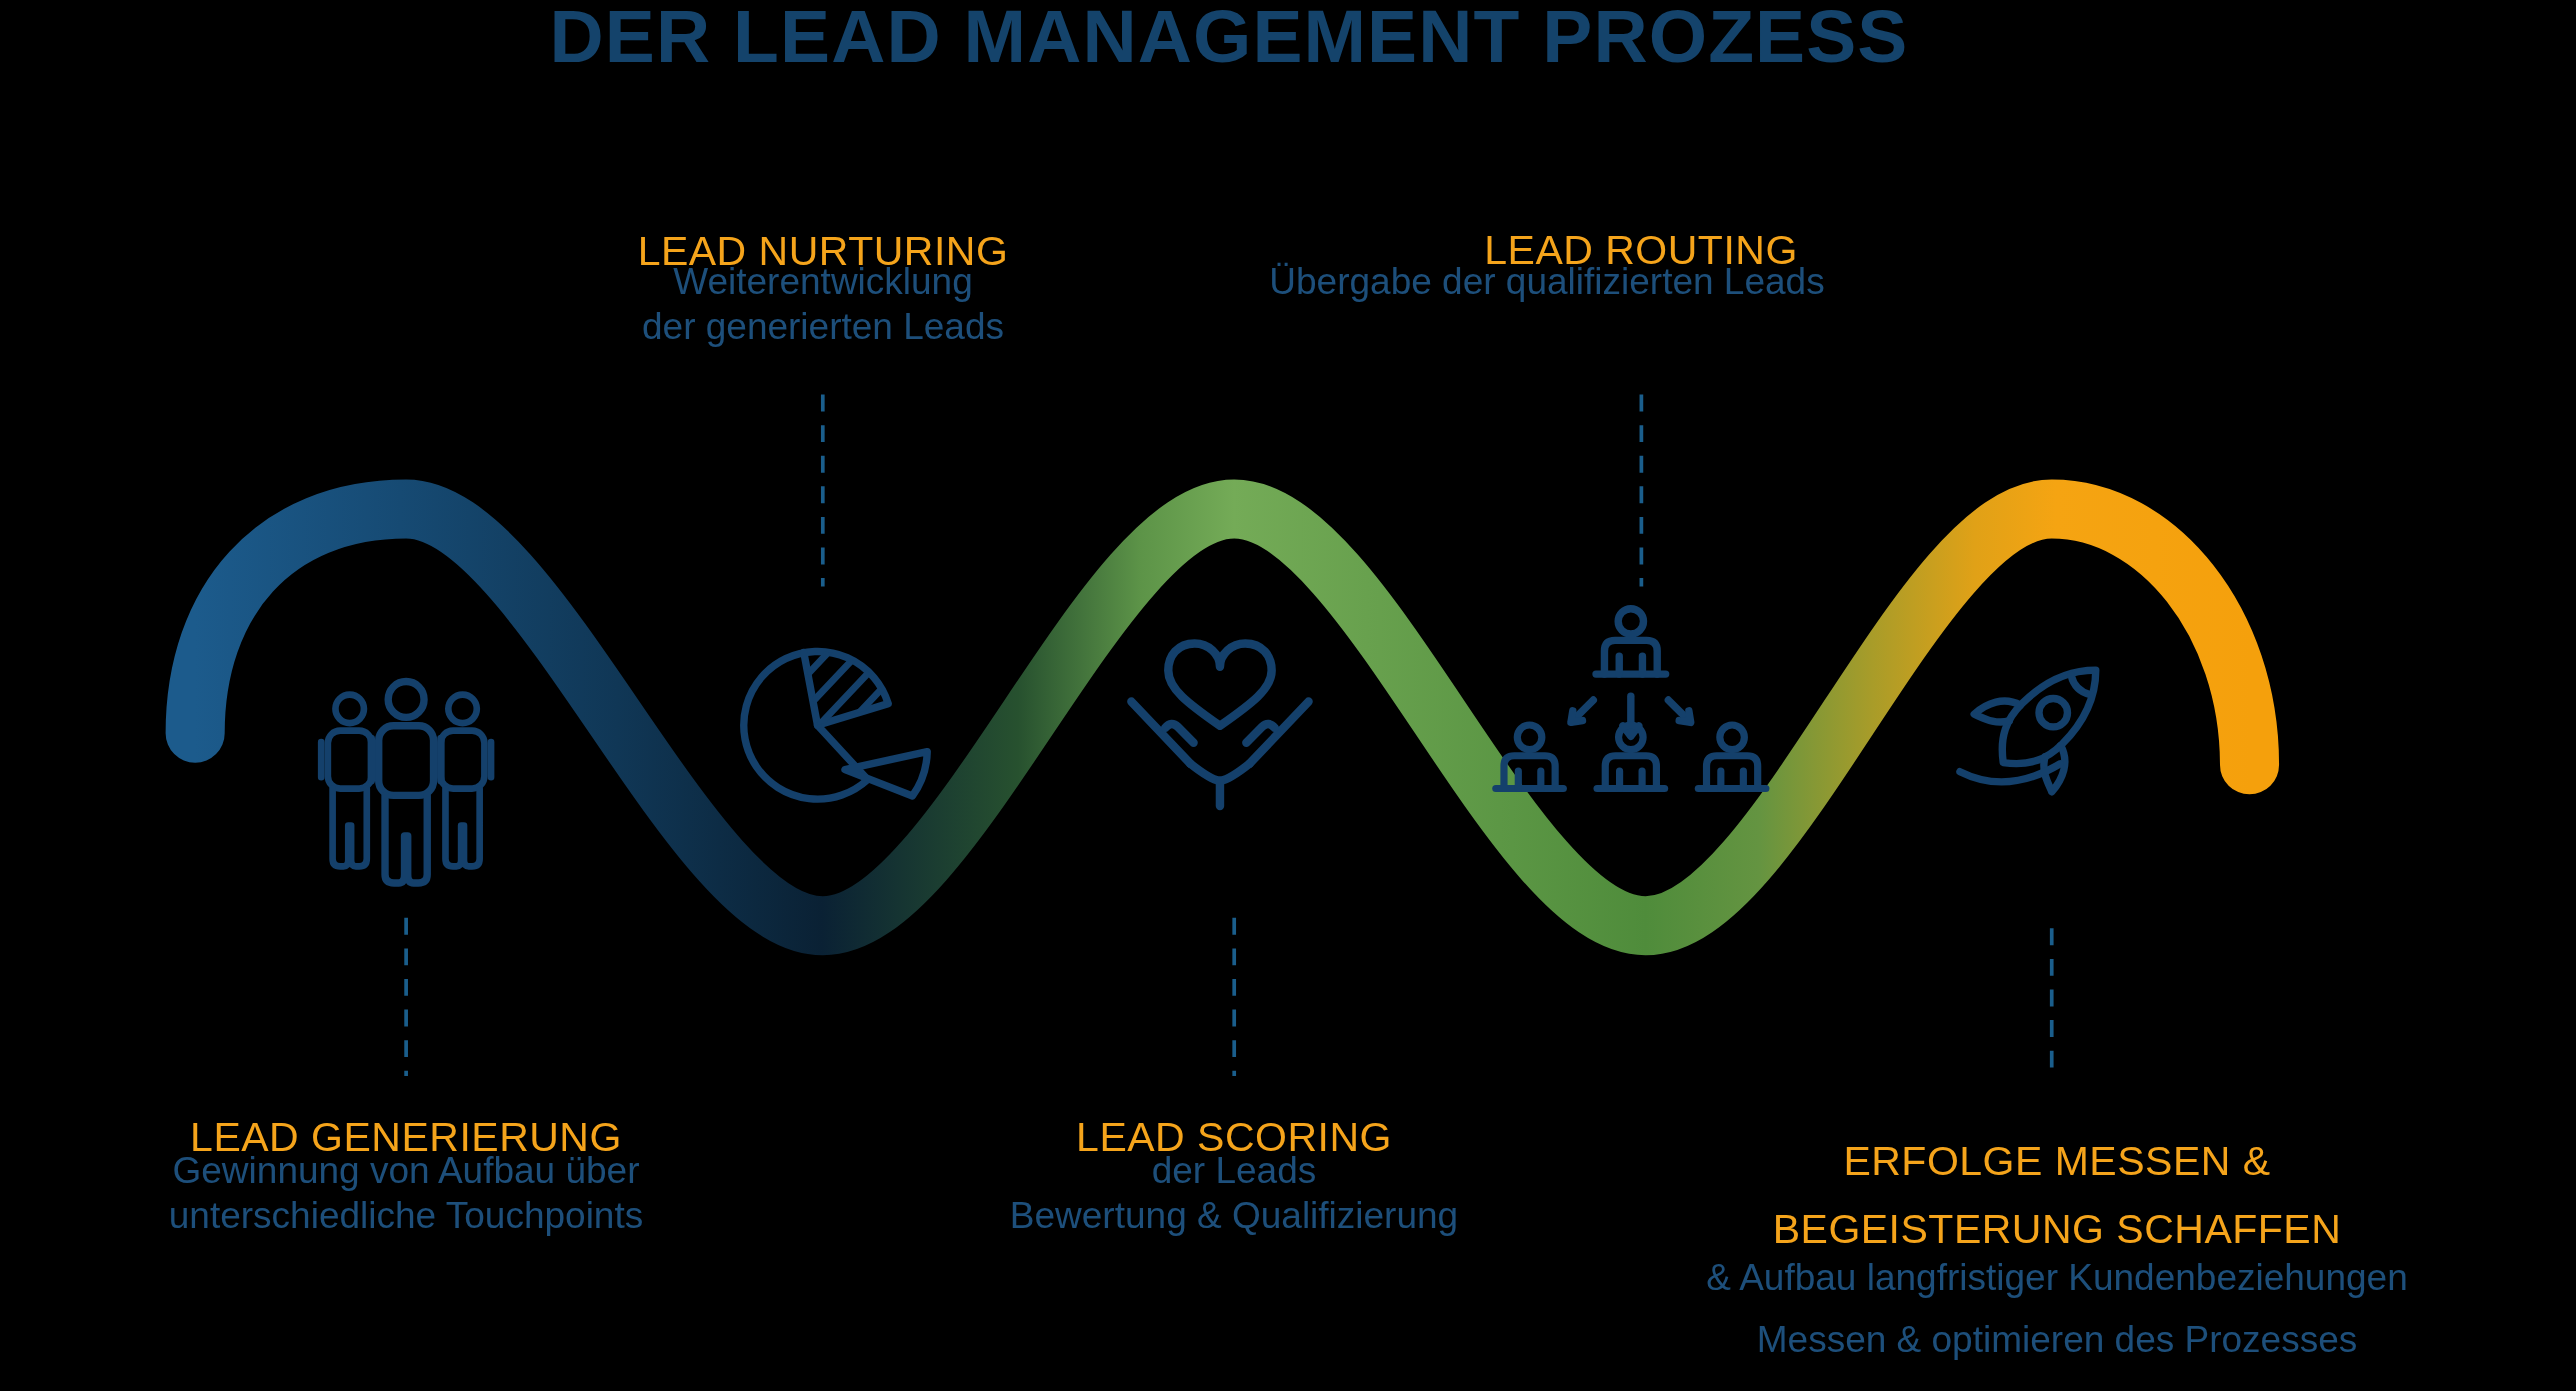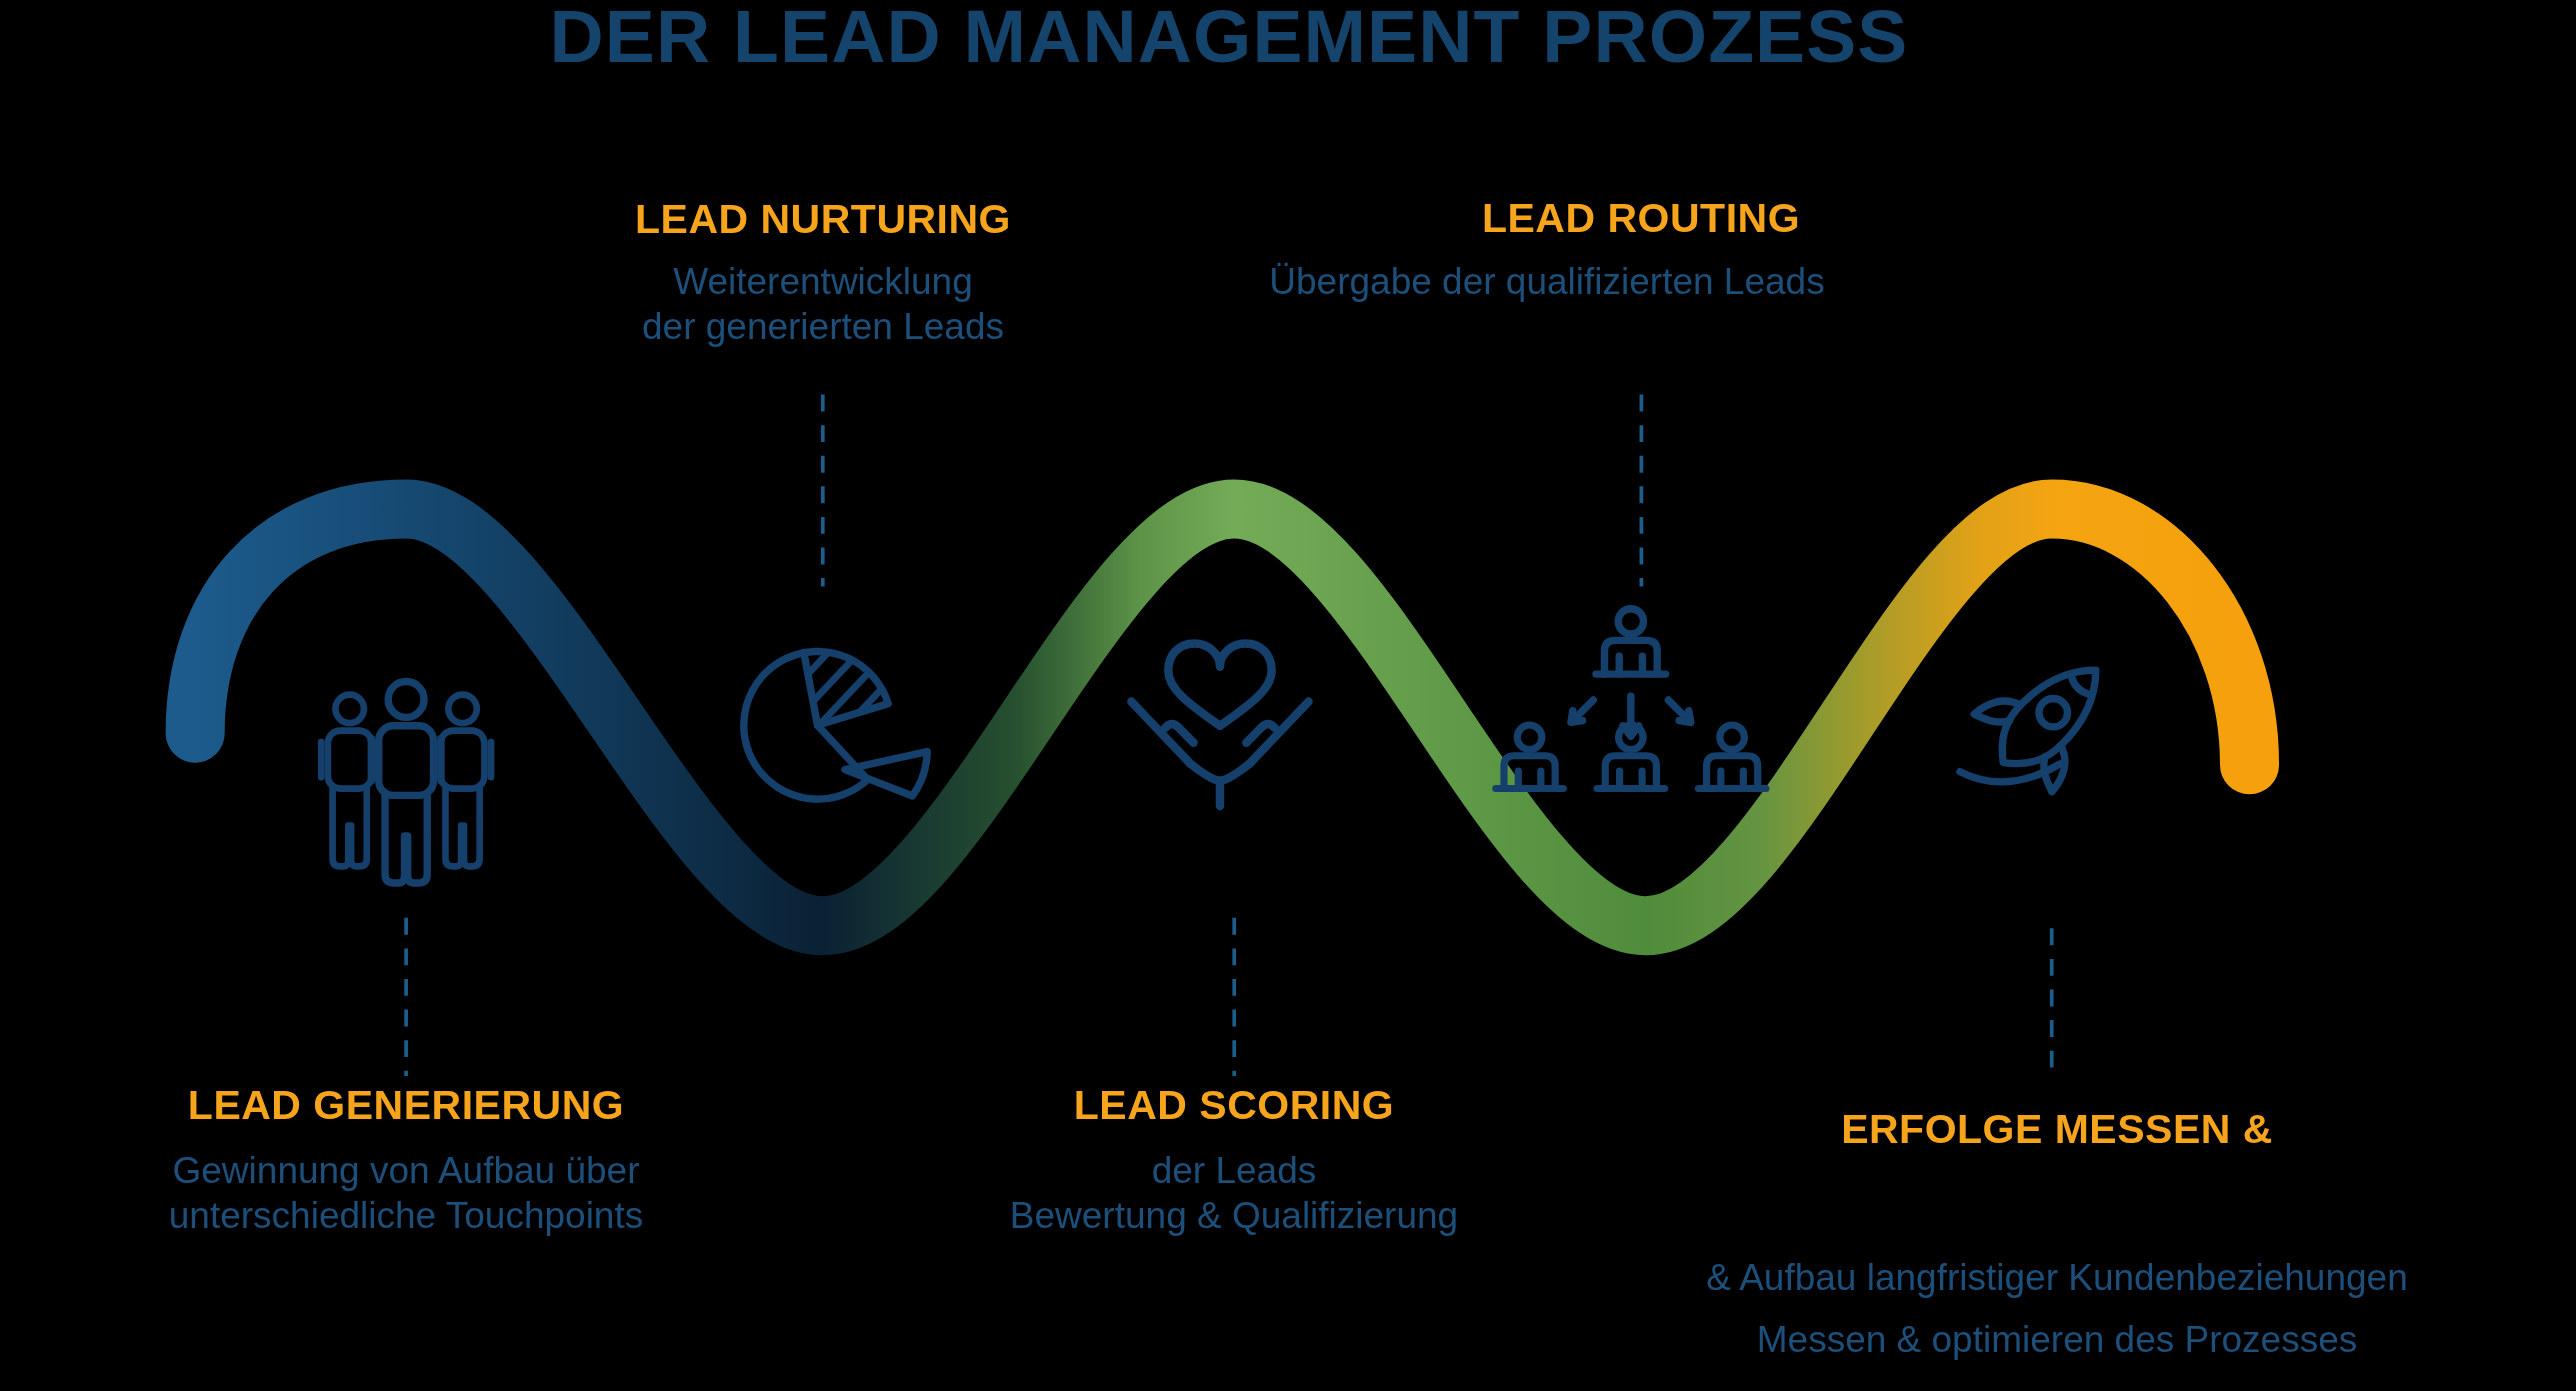--- a/index.html
+++ b/index.html
@@ -14,22 +14,22 @@
     font-family:"Liberation Sans", sans-serif;
   }
   .scene{position:absolute;left:0;top:0;width:2576px;height:1392px;}
   .title{
     position:absolute;top:-3.2px;left:1229px;transform:translateX(-50%);
     font-size:75px;font-weight:700;letter-spacing:1.1px;line-height:79px;
     color:var(--title-text);white-space:nowrap;
   }
   .stage-heading{
     position:absolute;transform:translateX(-50%);
-    font-size:41px;font-weight:700;letter-spacing:0.5px;line-height:53px;
-    color:var(--heading-accent);white-space:nowrap;text-align:center;
+    font-size:41px;font-weight:400;letter-spacing:0.5px;line-height:53px;
+    color:var(--heading-accent);white-space:nowrap;text-align:center;margin-top:32px;
   }
   .stage-heading.two-line{line-height:68px;}
   .stage-heading span{display:block;}
   .stage-desc{
     position:absolute;transform:translateX(-50%);
     font-size:37px;font-weight:400;line-height:45px;
     color:var(--description-text);white-space:nowrap;text-align:center;
   }
   .stage-desc.wide{line-height:62px;}
   .stage-desc span{display:block;}
@@ -190,18 +190,19 @@
   <span>LEAD SCORING</span>
 
 </div>
 <div class="stage-desc" style="left:1234px;top:1148px;">
   <span>der Leads</span>
   <span>Bewertung &amp; Qualifizierung</span>
 </div>
 
 <div class="stage-heading two-line" style="left:2057px;top:1095px;">
   <span>ERFOLGE MESSEN &amp;</span>
+  <span>BEGEISTERUNG SCHAFFEN</span>
 </div>
 <div class="stage-desc wide" style="left:2057px;top:1247px;">
   <span>&amp; Aufbau langfristiger Kundenbeziehungen</span>
   <span>Messen &amp; optimieren des Prozesses</span>
 </div>
 
 
 </body></html>

